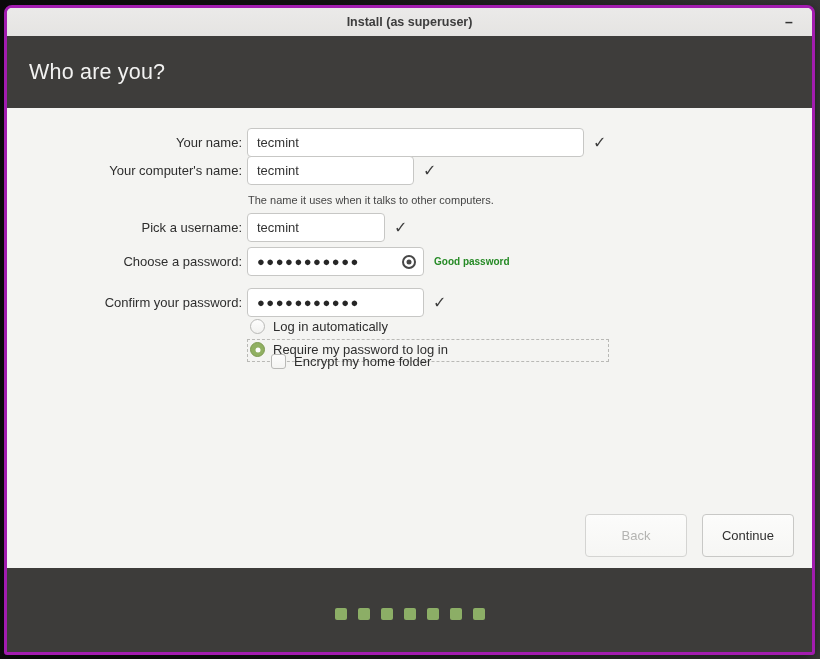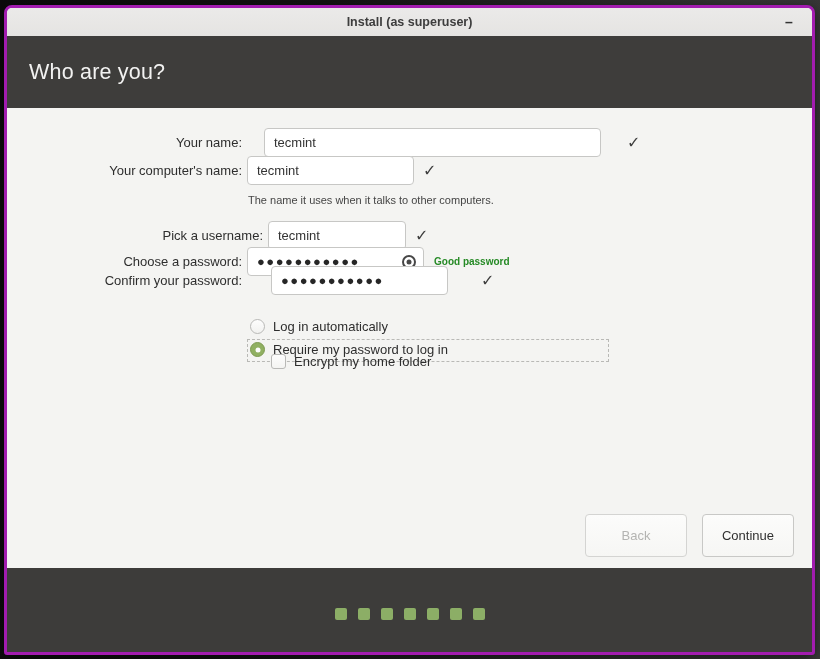--- a/index.html
+++ b/index.html
@@ -106,50 +106,50 @@
     <span class="title">Install (as superuser)</span>
     <span class="btn-min">–</span>
   </div>
 
   <div class="pagehead">
     <h1>Who are you?</h1>
   </div>
 
   <div class="content">
 
-    <div class="row" style="top:20px;gap:17px;">
+    <div class="row" style="top:20px;">
       <div class="lbl">Your name:</div>
       <input class="field w1" type="text" value="tecmint" style="">
       <span class="check">✓</span>
     </div>
 
     <div class="row" style="top:48px;">
       <div class="lbl">Your computer's name:</div>
       <input class="field w2" type="text" value="tecmint" style="">
       <span class="check">✓</span>
     </div>
 
     <div class="hint">The name it uses when it talks to other computers.</div>
 
-    <div class="row" style="top:113px;margin-left:21px;">
+    <div class="row" style="top:105px;">
       <div class="lbl">Pick a username:</div>
       <input class="field w3" type="text" value="tecmint" style="">
       <span class="check">✓</span>
     </div>
 
     <div class="row" style="top:139px;">
       <div class="lbl">Choose a password:</div>
       <span class="pwwrap">
         <input class="field pw w4" type="text" value="●●●●●●●●●●●" style="">
         <span class="eye"></span>
       </span>
       <span class="strength">Good password</span>
     </div>
 
-    <div class="row" style="top:158px;gap:24px;">
+    <div class="row" style="top:180px;">
       <div class="lbl">Confirm your password:</div>
       <input class="field pw w4" type="text" value="●●●●●●●●●●●" style="">
       <span class="check">✓</span>
     </div>
 
     <div class="optrow" style="left:243px; top:211px;">
       <span class="radio"></span>
       <span>Log in automatically</span>
     </div>
 

